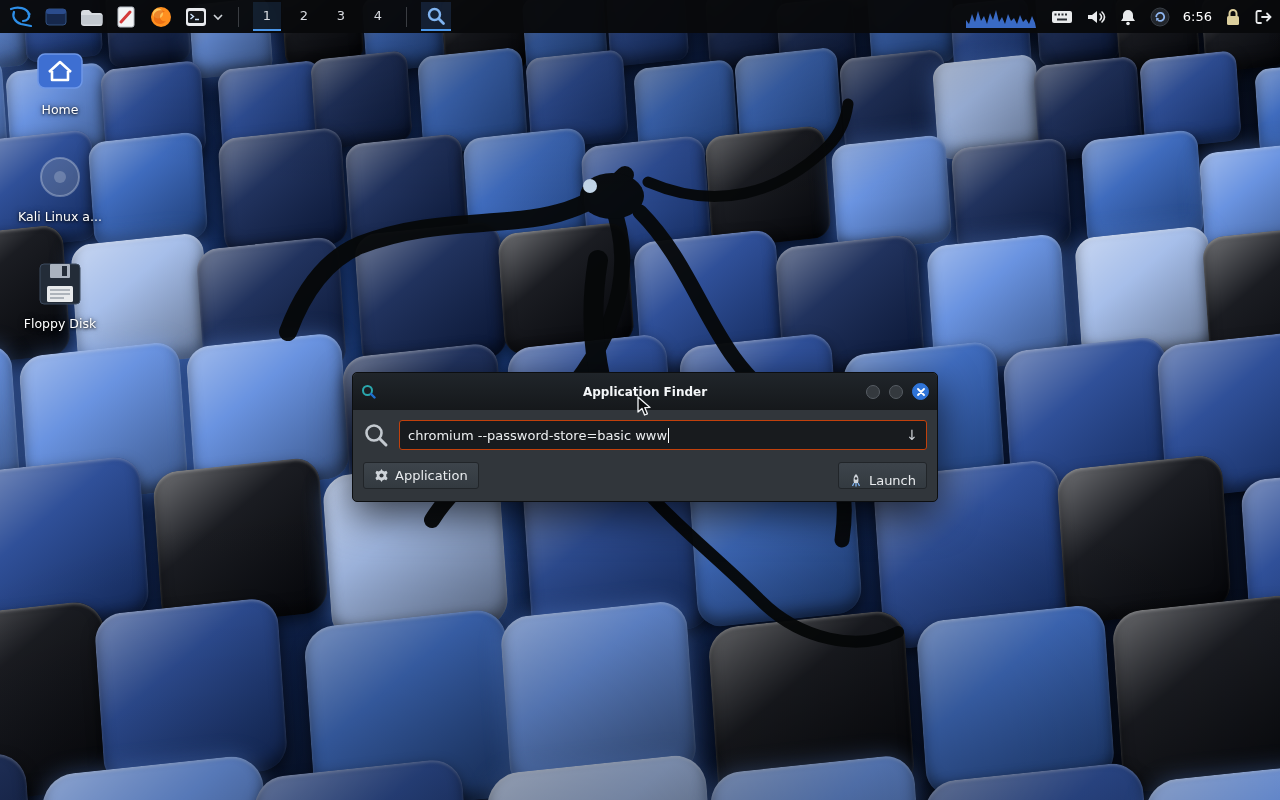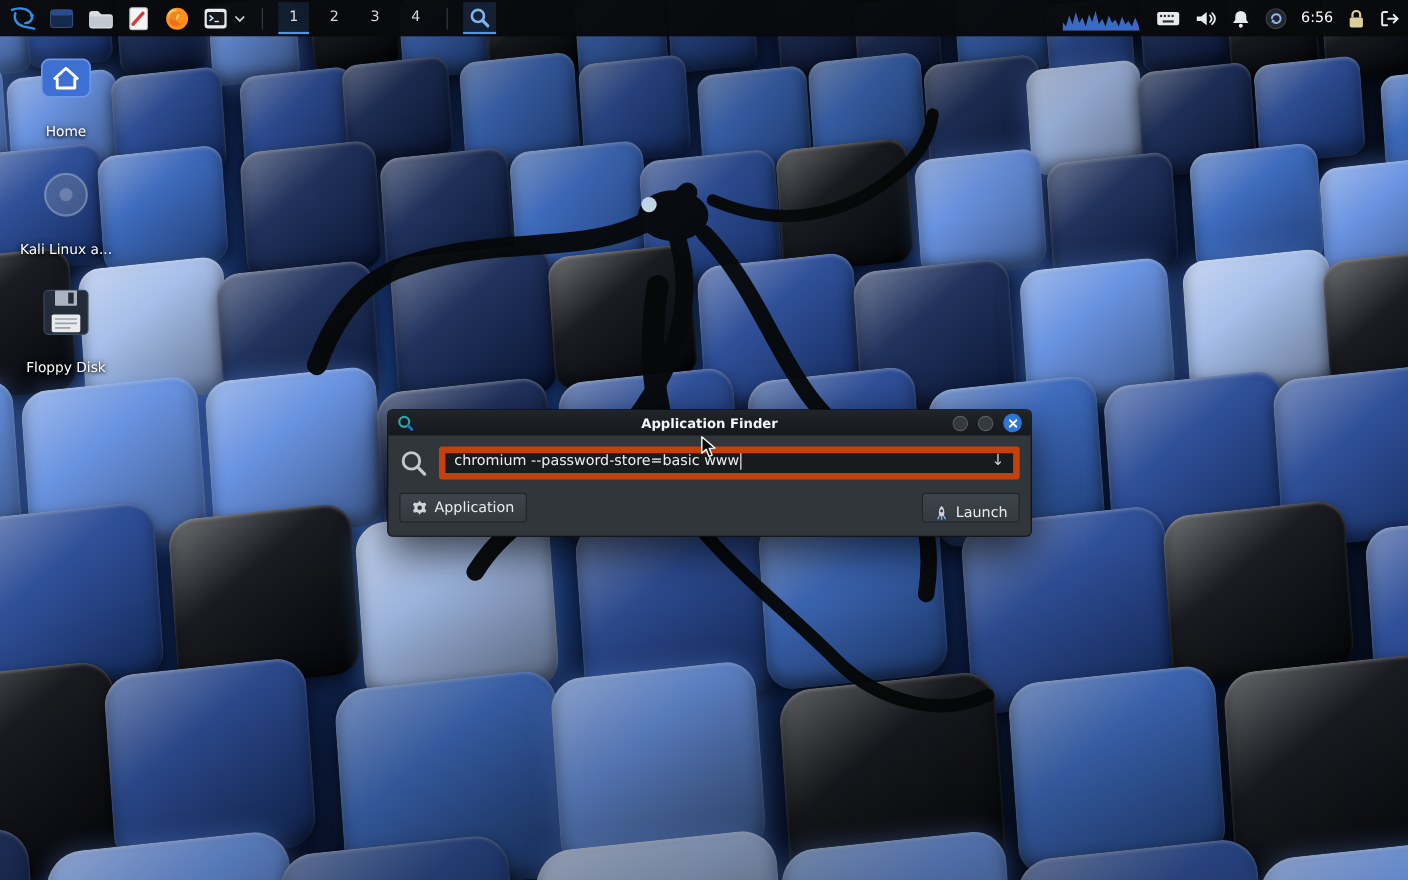--- a/index.html
+++ b/index.html
@@ -26,39 +26,39 @@
   .ws { min-width:28px; height:29px; display:flex; align-items:center; justify-content:center;
     font-size:13px; color:#d8dbe0; border-bottom:2px solid transparent; }
   .ws.active { border-bottom-color:#4b97ea; background:rgba(75,151,234,.14); }
   .finder-launch { width:30px; height:29px; background:rgba(70,130,220,.18);
     border-bottom:2px solid #4b97ea; display:flex; align-items:center; justify-content:center; }
   .clock { font-size:13px; color:#ffffff; }
   .tray-ic { display:flex; align-items:center; justify-content:center; }
 
   
   .dicons { position:absolute; left:14px; top:46px; z-index:10; display:flex; flex-direction:column; gap:14px; }
-  .dicon { width:92px; height:93px; display:flex; flex-direction:column; align-items:center; justify-content:flex-start; gap:18px; }
+  .dicon { width:92px; height:93px; display:flex; flex-direction:column; align-items:center; justify-content:flex-start; gap:8px; }
   .dicon .glyph { width:48px; height:48px; display:flex; align-items:center; justify-content:center; }
   .dicon .lbl { font-size:12.5px; color:#fff; text-shadow:0 1px 3px rgba(0,0,0,.95), 0 0 6px rgba(0,0,0,.6); white-space:nowrap; }
 
   
   .dialog { position:absolute; left:352px; top:372px; width:586px; z-index:40;
     background:#31363b; border:1px solid #0c0e10; border-radius:5px;
     box-shadow:0 14px 38px rgba(0,0,0,.68); }
-  .titlebar { height:23px; display:flex; align-items:center; padding:6px 8px; gap:6px;
+  .titlebar { height:37px; display:flex; align-items:center; padding:6px 8px; gap:6px;
     background:linear-gradient(#20252a,#15181b); border-radius:5px 5px 0 0; position:relative; }
   .title { position:absolute; left:0; right:0; text-align:center; font-size:12px; font-weight:bold; color:#f4f6f8; pointer-events:none; }
   .winbtns { margin-left:auto; display:flex; gap:9px; align-items:center; z-index:2; }
   .wbtn { width:14px; height:14px; border-radius:50%; background:#34393e; border:1px solid #565c63; }
   .wbtn.close { width:17px; height:17px; background:#2f74d8; border-color:#2f74d8;
     display:flex; align-items:center; justify-content:center; }
   .dcontent { padding:10px 10px 12px; }
   .srow { display:flex; align-items:center; gap:10px; }
-  .finput { flex:1; height:30px; background:#181b1e; border:6px solid #c2410c; border-radius:3px;
-    display:flex; align-items:flex-start; padding:0 8px; font-size:13px; color:#eceef0; }
+  .finput { flex:1; height:30px; background:#181b1e; border:1px solid #c2410c; border-radius:3px;
+    display:flex; align-items:center; padding:0 8px; font-size:13px; color:#eceef0; }
   .caret { width:1px; height:15px; background:#fff; margin-left:1px; }
   .histarrow { margin-left:auto; color:#cfd3d8; font-size:14px; line-height:1; }
   .brow { display:flex; margin-top:12px; }
   .btn { display:flex; align-items:center; gap:6px; height:27px; padding:0 10px;
     background:linear-gradient(#3d444b,#333a40); border:1px solid #212529; border-radius:3px;
     font-size:13px; color:#e8ebee; }
   .btn.launch { margin-left:auto;align-items:flex-end; }
 
   .cursor { position:absolute; left:636px; top:396px; z-index:60; }
 </style>

